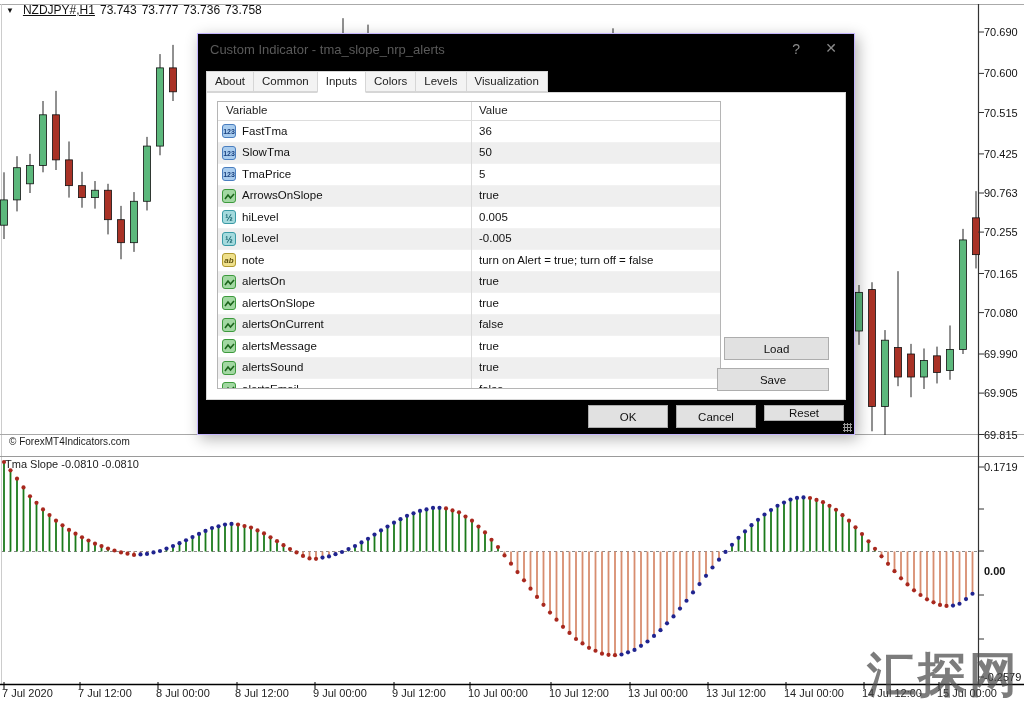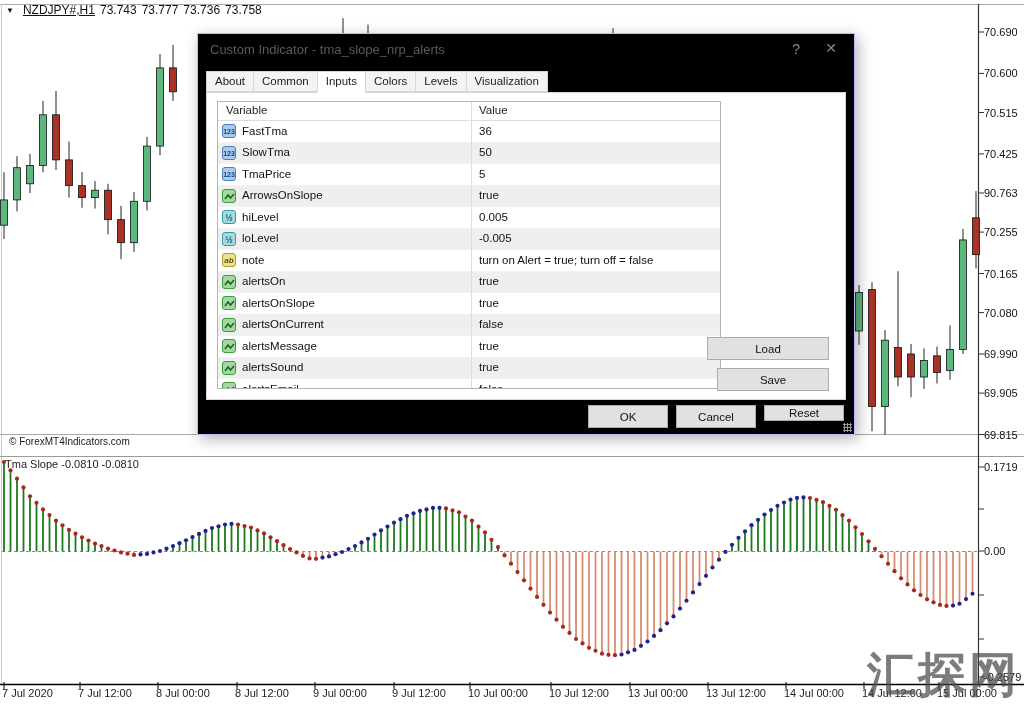--- a/index.html
+++ b/index.html
@@ -6,21 +6,21 @@
   .stage{position:relative;width:1024px;height:704px;overflow:hidden;background:#fff;
          font-family:"Liberation Sans","DejaVu Sans",sans-serif;}
   #chart-canvas{position:absolute;left:0;top:0;z-index:1;}
   .chart-header{position:absolute;left:6px;top:3px;z-index:3;font-size:12px;color:#111;white-space:nowrap;}
   .chart-header .collapse{font-size:8px;color:#111;margin-right:7px;vertical-align:1px;cursor:pointer;}
   .chart-header span.num{margin-left:5px;}
   .chart-header span.sym{margin-left:2px;text-decoration:underline;}
   .copyright{position:absolute;left:9px;top:436px;z-index:2;font-size:10px;color:#1a1a1a;}
   .ind-label{position:absolute;left:5px;top:458px;z-index:2;font-size:11px;color:#222;}
   .axis-label{position:absolute;left:984px;transform:translateY(-50%);font-size:11px;color:#111;z-index:2;white-space:nowrap;}
-  .axis-label.bold{font-weight:normal;}
+  .axis-label.bold{font-weight:bold;margin-top:20px;}
   .time-label{position:absolute;top:687px;font-size:11px;color:#222;z-index:2;white-space:nowrap;}
   
   .dialog{position:absolute;left:173px;top:33px;width:656px;height:400px;background:#000000;
           border:1px solid #c4b5fd;box-shadow:3px 4px 14px rgba(0,0,0,.30);z-index:5;margin-left:24px;}
   .dlg-title{position:absolute;left:12px;top:8px;font-size:13px;color:#5a5a5a;}
   .dlg-help{position:absolute;right:54px;top:7px;font-size:14px;color:#8a8a8a;cursor:pointer;}
   .dlg-close{position:absolute;right:17px;top:6px;font-size:14px;color:#8a8a8a;cursor:pointer;}
   .tabs{position:absolute;left:8px;top:37px;height:22px;z-index:2;white-space:nowrap;}
   .tab{display:inline-block;padding:3px 8px 4px;font-size:11.5px;color:#222;background:#f3f3f3;
        border:1px solid #d6d6d6;margin-right:-1px;position:relative;cursor:pointer;}
@@ -37,21 +37,21 @@
          font-size:7px;font-weight:bold;text-align:center;line-height:14px;box-sizing:border-box;}
   .ticon.int{background:#a9ccee;border:1px solid #4a7ebf;color:#173f7d;}
   .ticon.dbl{background:#a4dadd;border:1px solid #3a9aa5;color:#0e5b66;font-size:9px;}
   .ticon.str{background:#efe08b;border:1px solid #b09a30;color:#5e5110;font-style:italic;font-size:8px;}
   .ticon.bool{background:#a2d8a2;border:1px solid #3d9a3d;}
   .ticon.bool svg{position:absolute;left:1px;top:2px;}
   .tname{position:absolute;left:24px;top:3.5px;}
   .tval{position:absolute;left:261px;top:3.5px;white-space:nowrap;}
   .btn{position:absolute;background:#e1e1e1;border:1px solid #adadad;font-size:11.5px;color:#111;
        font-family:inherit;cursor:pointer;padding:0;}
-  #btn-load{right:16px;top:244px;width:122px;height:23px;}
+  #btn-load{right:16px;top:244px;width:105px;height:23px;}
   #btn-save{right:16px;top:275px;width:112px;height:23px;}
   #btn-ok{right:186px;top:371px;width:80px;height:23px;}
   #btn-cancel{right:98px;top:371px;width:80px;height:23px;}
   #btn-reset{right:10px;top:371px;width:80px;height:16px;}
   .grip{position:absolute;right:2px;bottom:2px;width:9px;height:9px;
         background-image:radial-gradient(#9a9a9a 1px,transparent 1.2px);background-size:3px 3px;}
   .watermark{position:absolute;right:4px;bottom:0px;z-index:9;font-size:48px;font-weight:bold;
              color:#4a4a4a;opacity:.72;letter-spacing:3px;line-height:1.2;text-align:right;}
 </style>
 </head>

